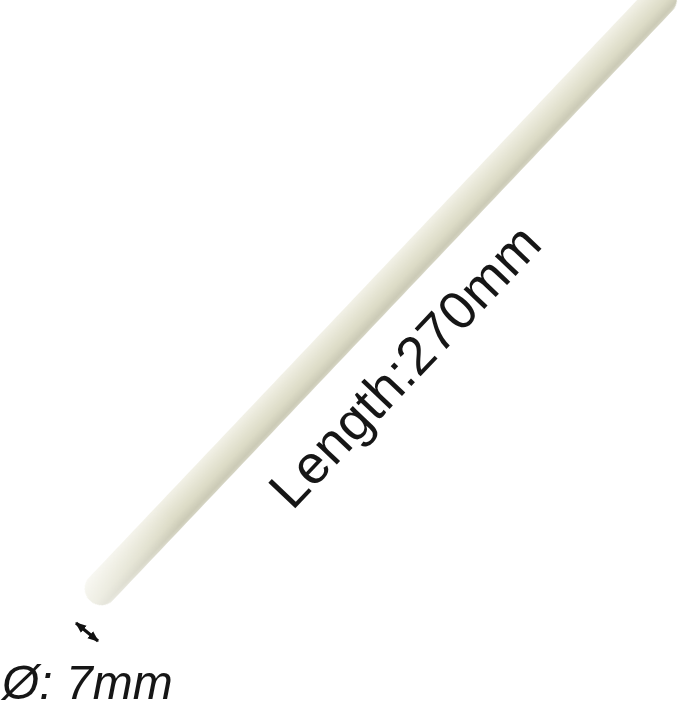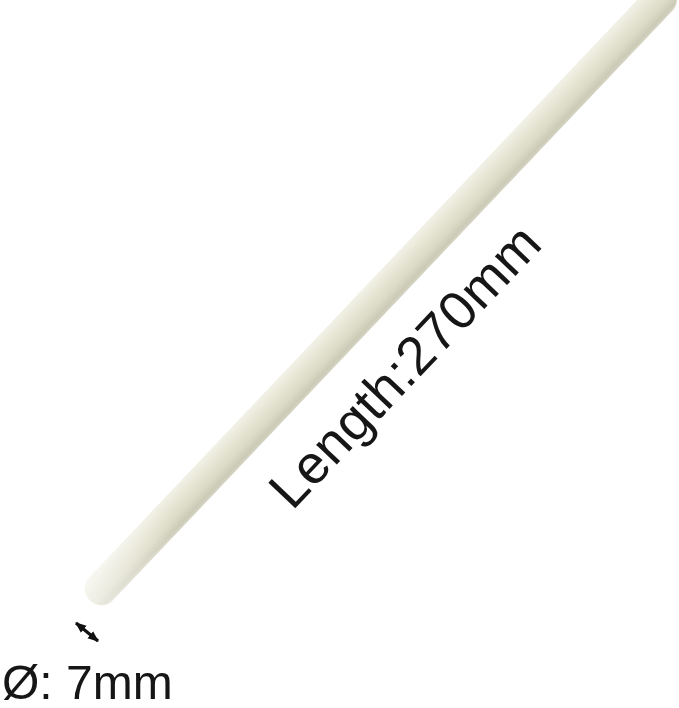--- a/index.html
+++ b/index.html
@@ -55,20 +55,21 @@
     height: 52px;
   }
   .diameter-label {
     position: absolute;
     left: 2px;
     top: 659px;
     font-size: 48px;
     line-height: 1;
     color: #141414;
     white-space: nowrap;
+    font-style: italic;
   }
 </style>
 </head>
 <body style="background: rgb(255, 255, 255);">
 
 <div class="scene">
 
   <div class="stick" style="background: linear-gradient(rgb(242, 241, 231) 0%, rgb(230, 229, 212) 35%, rgb(220, 219, 198) 65%, rgb(203, 202, 182) 90%, rgb(214, 213, 196) 100%);"></div>
 
   <div class="length-label" style="color: rgb(22, 22, 22);">Length:270mm</div>

